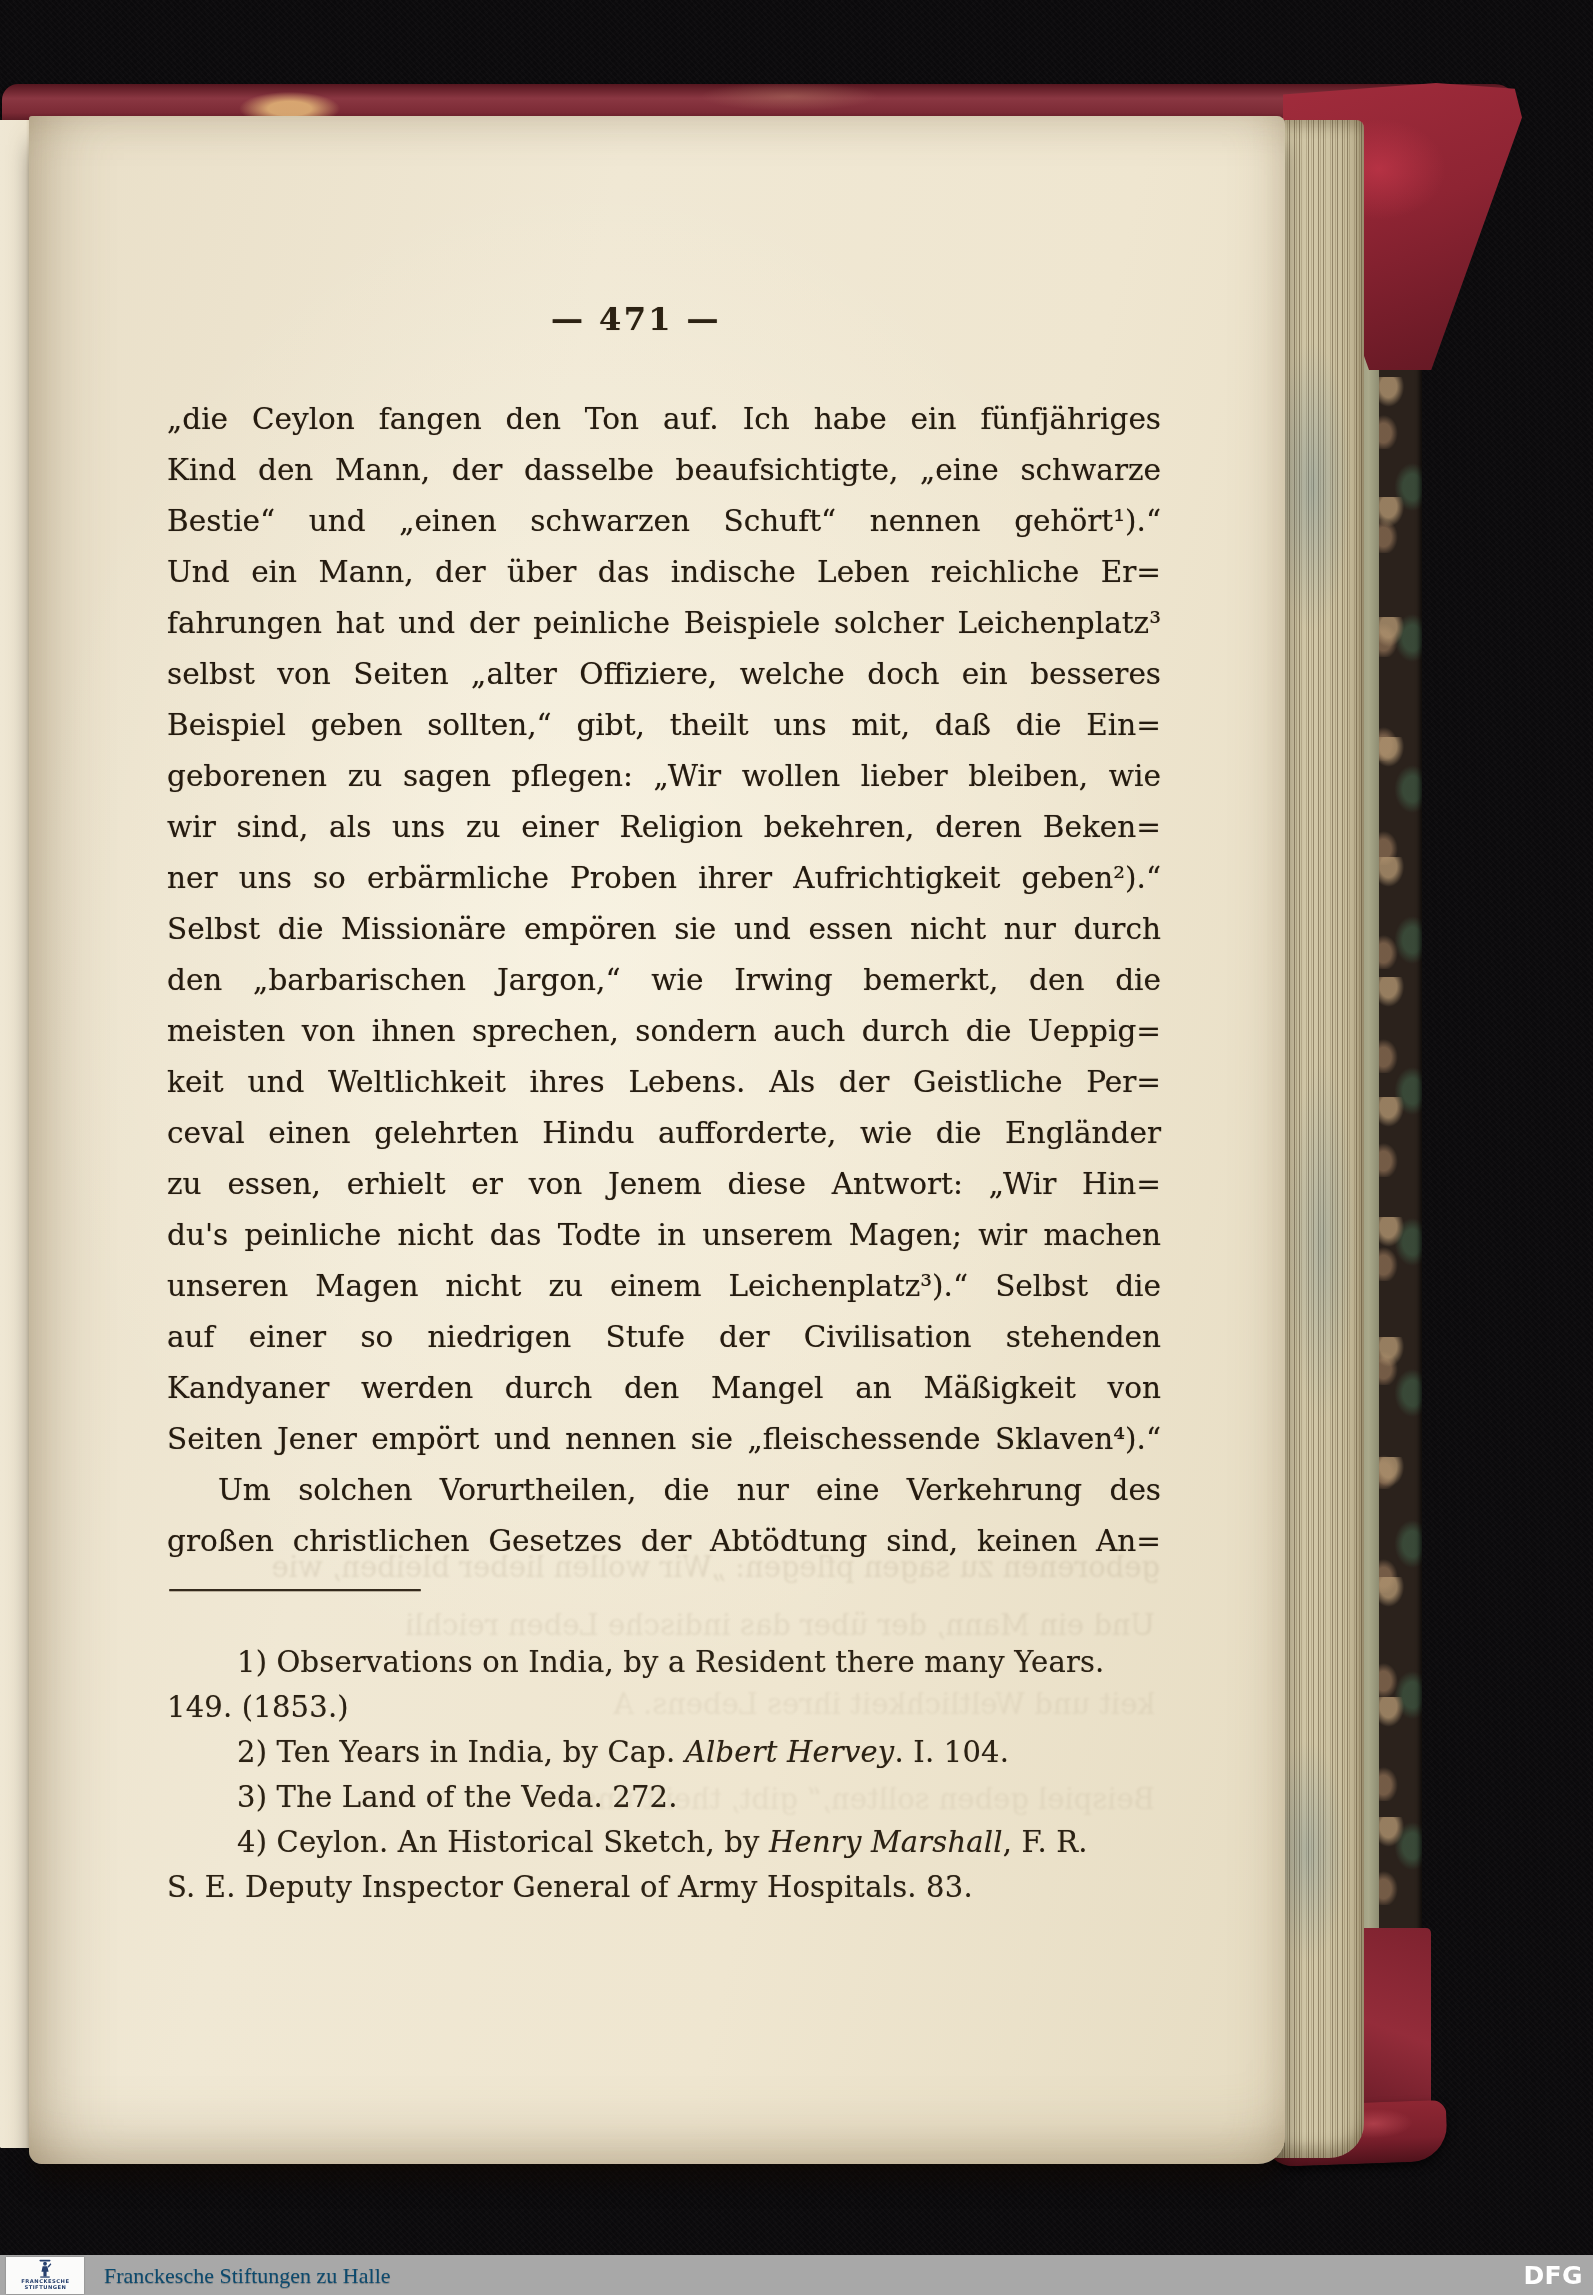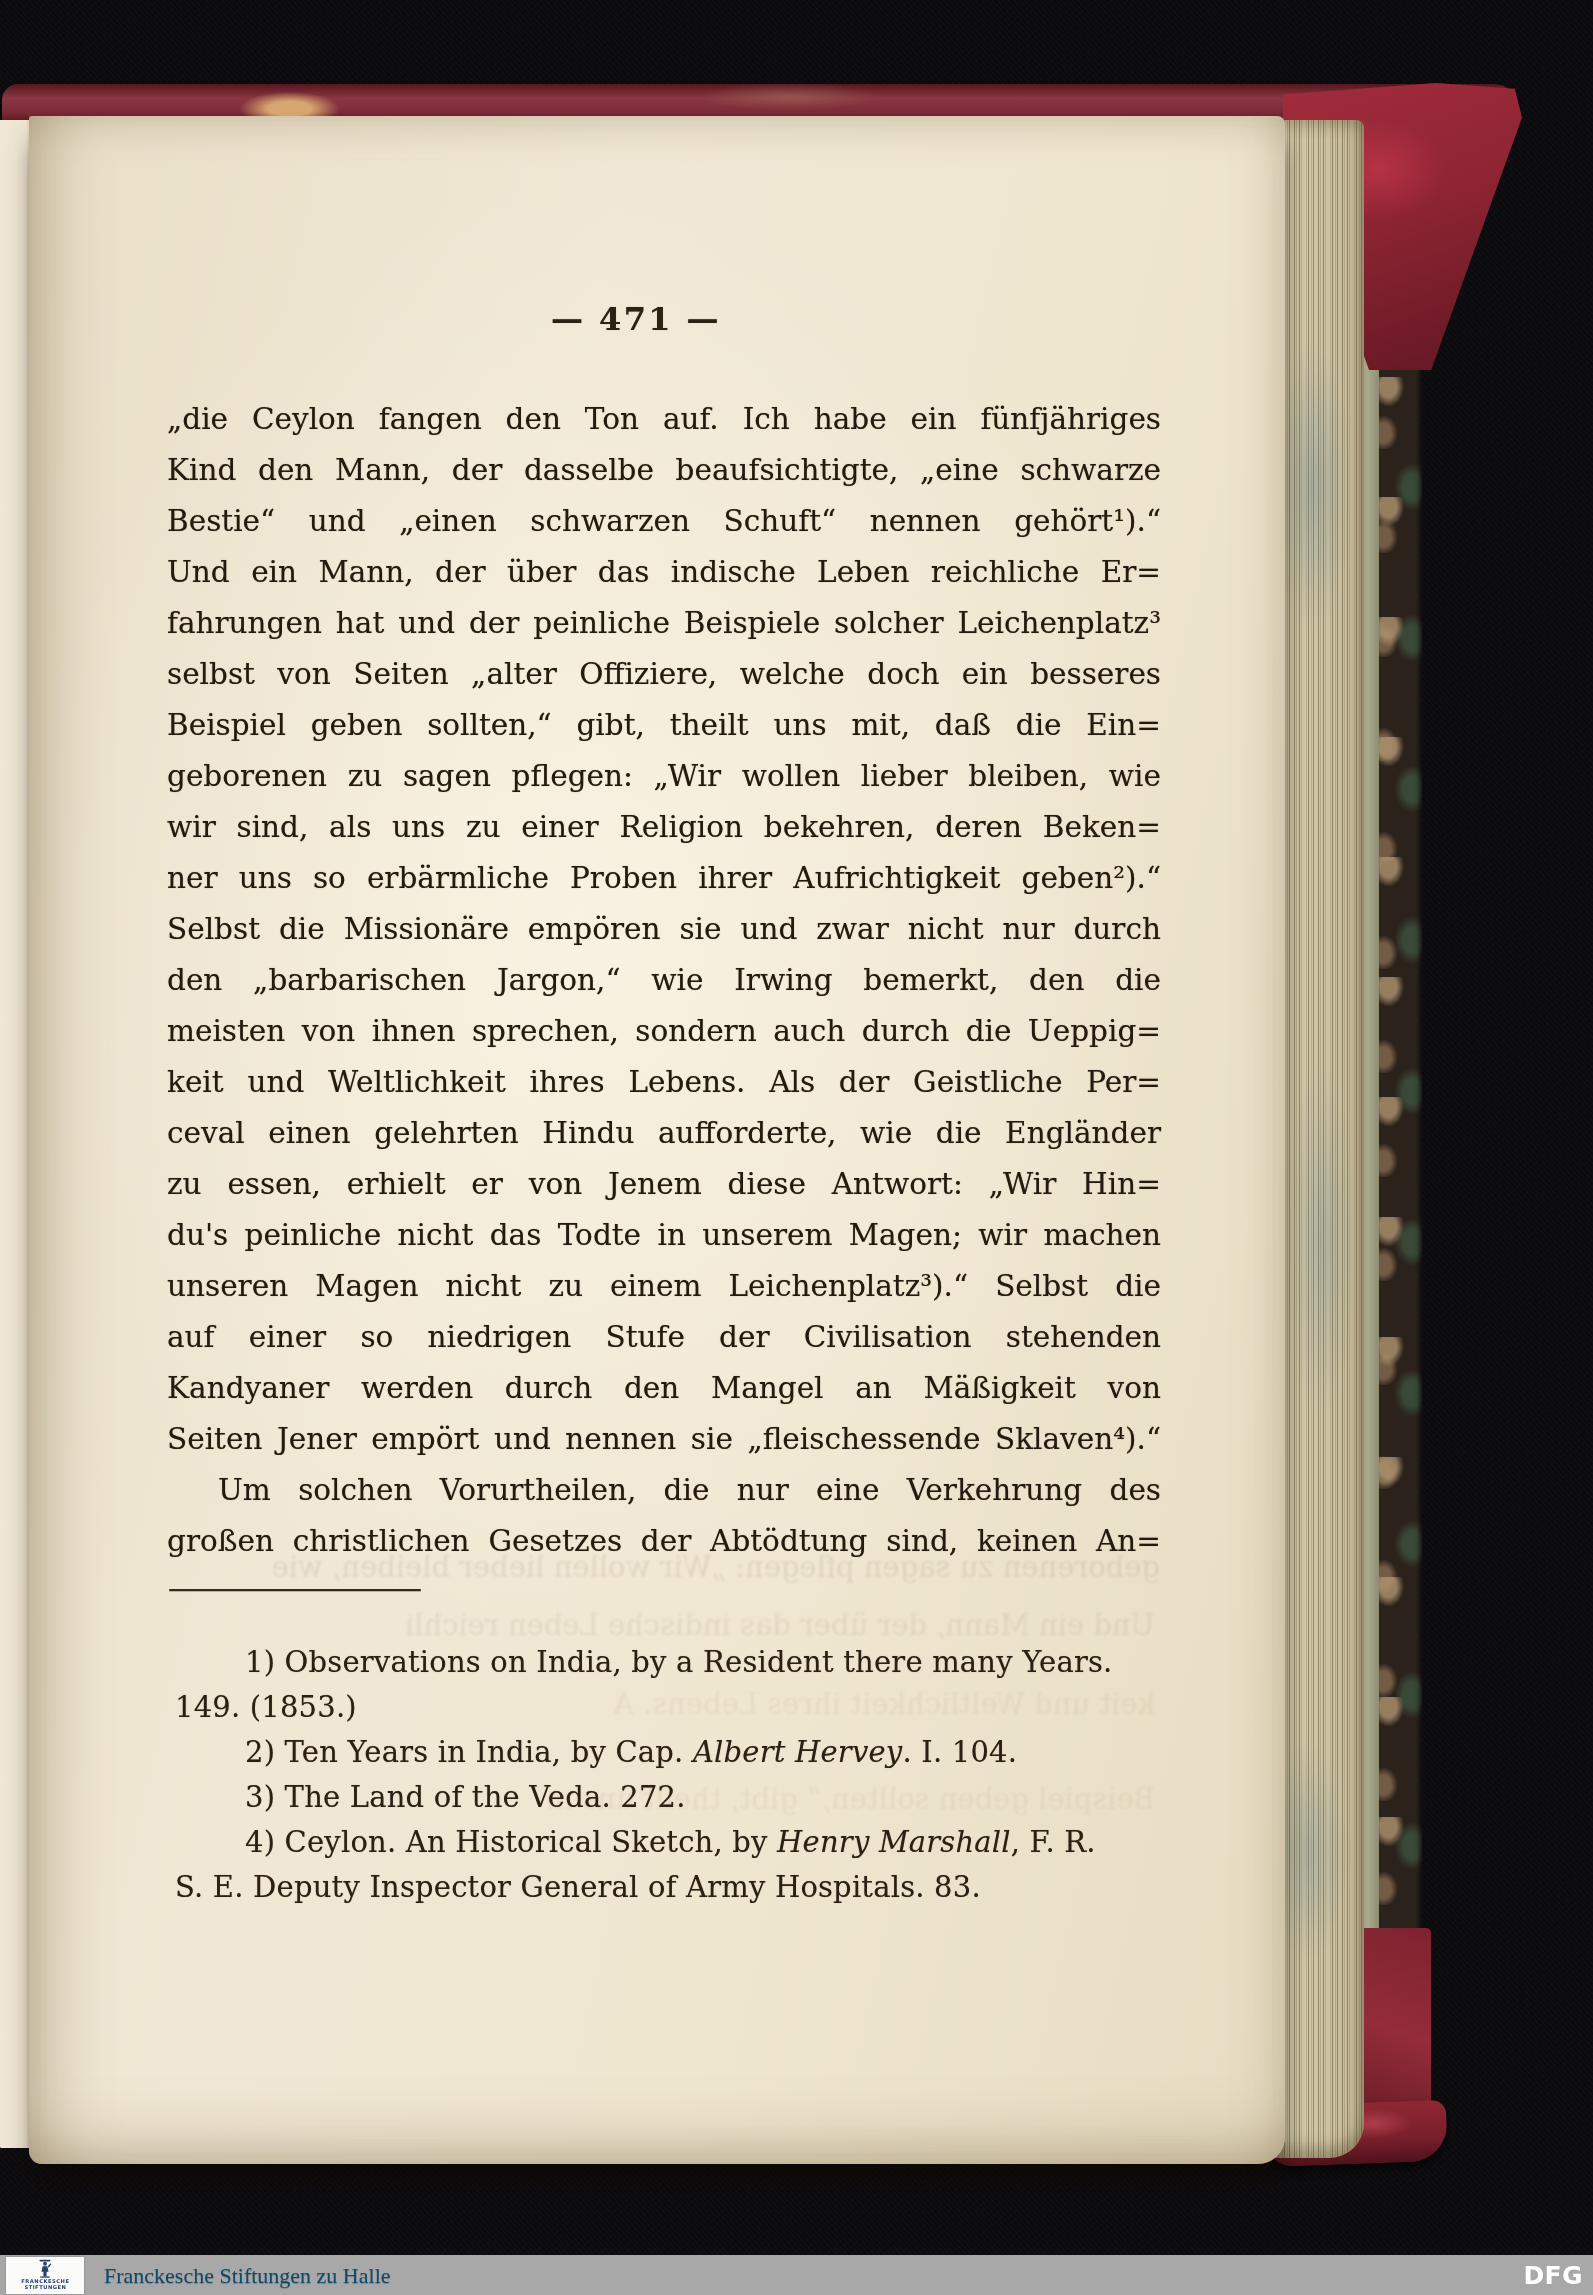--- a/index.html
+++ b/index.html
@@ -95,21 +95,21 @@
   }
   .body-block{position:absolute;top:394px;left:0;width:100%;}
   .bl{
     width:100%;line-height:51px;font-size:29.5px;
     text-align:justify;text-align-last:justify;
     color:#241b10;text-shadow:0 0 0.8px rgba(70,48,25,0.55);
     white-space:nowrap;
   }
   .bl.indent{padding-left:51px;box-sizing:border-box;}
   .fn-rule{position:absolute;top:1589px;left:1.6px;width:252px;height:2.4px;background:#342a1d;border-radius:1.6px;box-shadow:0 0.8px 0 rgba(60,45,25,0.4);}
-  .footnotes{position:absolute;top:1640px;left:0;width:100%;margin-left:8px;}
+  .footnotes{position:absolute;top:1640px;left:0;width:100%;}
   .fn{line-height:45px;font-size:29px;letter-spacing:0.2px;color:#2a2114;text-shadow:0 0 0.8px rgba(70,48,25,0.45);white-space:nowrap;}
   .fn.indent{padding-left:70px;box-sizing:border-box;}
   .fn .em{font-style:italic;}
   .ghost{
     position:absolute;font-size:29px;line-height:32px;color:#6b5638;
     transform:scaleX(-1);filter:blur(1.1px);opacity:0.12;z-index:6;
     white-space:nowrap;overflow:hidden;pointer-events:none;
   }
   
   .footer-bar{position:absolute;left:0;top:2255px;width:1594px;height:41px;background:#a8a8a8;z-index:10;}
@@ -156,21 +156,21 @@
       <div class="bl">„die Ceylon fangen den Ton auf.  Ich habe ein fünfjähriges</div>
       <div class="bl">Kind den Mann, der dasselbe beaufsichtigte, „eine schwarze</div>
       <div class="bl">Bestie“ und „einen schwarzen Schuft“ nennen gehört¹).“</div>
       <div class="bl">Und ein Mann, der über das indische Leben reichliche Er=</div>
       <div class="bl">fahrungen hat und der peinliche Beispiele solcher Leichenplatz³</div>
       <div class="bl">selbst von Seiten „alter Offiziere, welche doch ein besseres</div>
       <div class="bl">Beispiel geben sollten,“ gibt, theilt uns mit, daß die Ein=</div>
       <div class="bl">geborenen zu sagen pflegen: „Wir wollen lieber bleiben, wie</div>
       <div class="bl">wir sind, als uns zu einer Religion bekehren, deren Beken=</div>
       <div class="bl">ner uns so erbärmliche Proben ihrer Aufrichtigkeit geben²).“</div>
-      <div class="bl">Selbst die Missionäre empören sie und zwar nicht nur durch</div>
+      <div class="bl">Selbst die Missionäre empören sie und essen nicht nur durch</div>
       <div class="bl">den „barbarischen Jargon,“ wie Irwing bemerkt, den die</div>
       <div class="bl">meisten von ihnen sprechen, sondern auch durch die Ueppig=</div>
       <div class="bl">keit und Weltlichkeit ihres Lebens.  Als der Geistliche Per=</div>
       <div class="bl">ceval einen gelehrten Hindu aufforderte, wie die Engländer</div>
       <div class="bl">zu essen, erhielt er von Jenem diese Antwort: „Wir Hin=</div>
       <div class="bl">du's peinliche nicht das Todte in unserem Magen; wir machen</div>
       <div class="bl">unseren Magen nicht zu einem Leichenplatz³).“  Selbst die</div>
       <div class="bl">auf einer so niedrigen Stufe der Civilisation stehenden</div>
       <div class="bl">Kandyaner werden durch den Mangel an Mäßigkeit von</div>
       <div class="bl">Seiten Jener empört und nennen sie „fleischessende Sklaven⁴).“</div>

